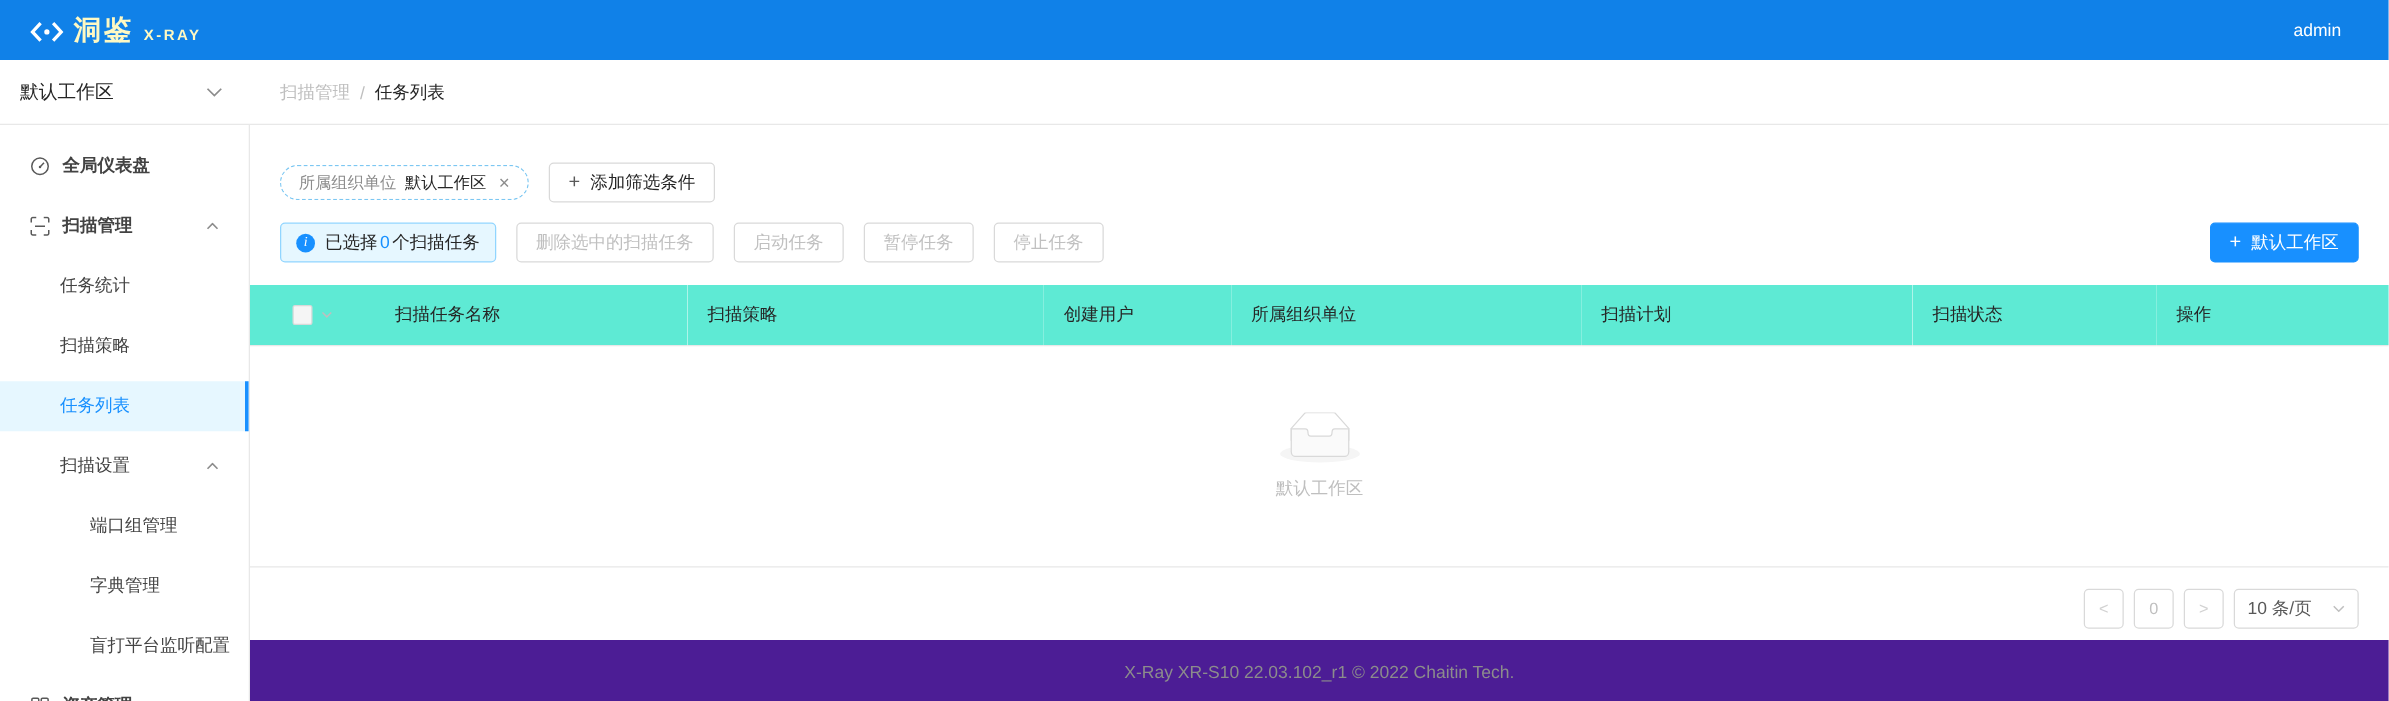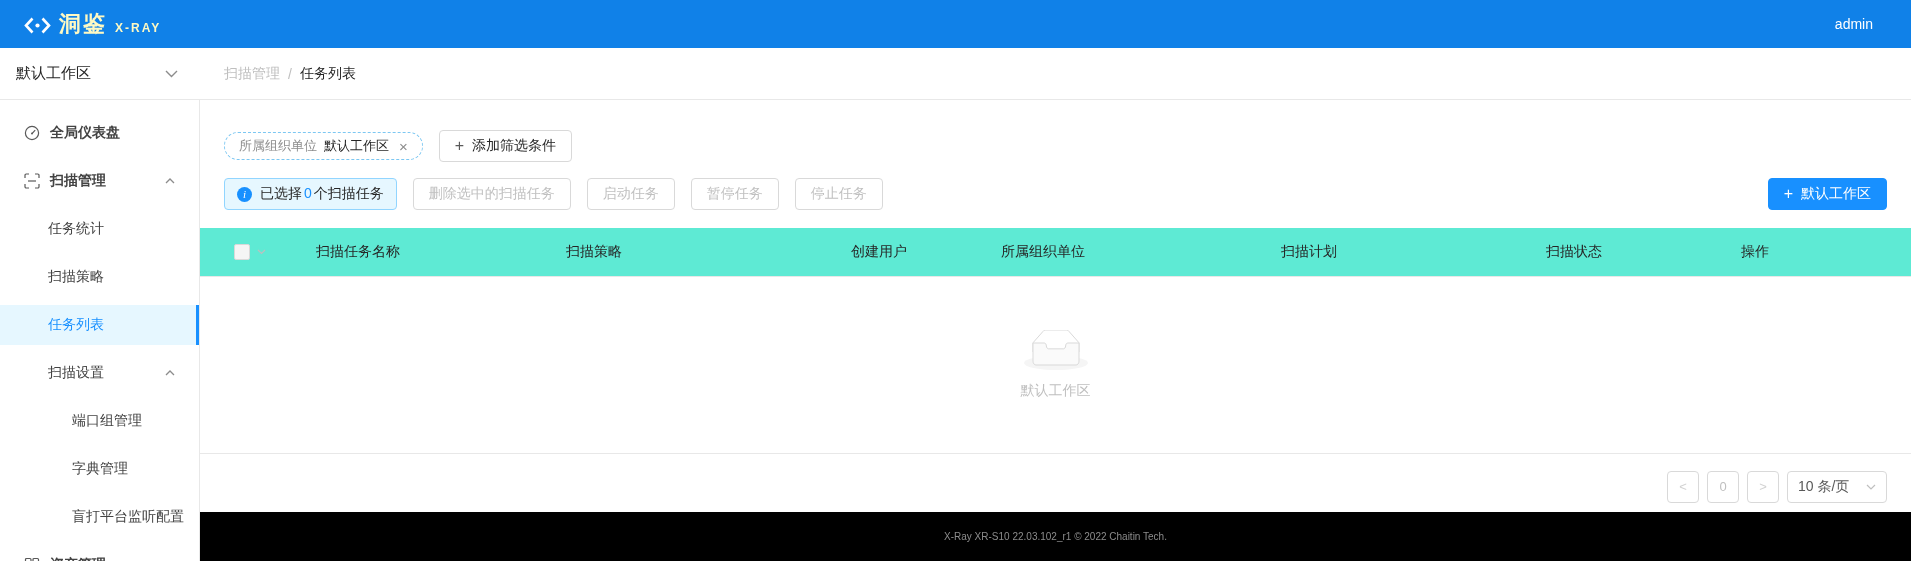--- a/index.html
+++ b/index.html
@@ -85,22 +85,22 @@
   
   .pagination { margin:17px 24px 0; display:flex; justify-content:flex-end; align-items:center; gap:8px; }
   .page-btn { min-width:32px; height:32px; border:1px solid #d9d9d9; border-radius:4px; background:#fff;
               display:flex; align-items:center; justify-content:center; font-size:13px; cursor:pointer; color:#595959; }
   .page-btn.disabled { color:#d2d2d2; cursor:not-allowed; }
   .page-current { color:#bfbfbf; }
   .page-size { width:100px; justify-content:space-between; padding:0 10px; color:#595959; font-size:14px; }
   .sel-arrow { color:#bfbfbf; display:flex; }
 
   
-  .footer { margin-top:auto; height:49px; background:#000000; display:flex; align-items:center;
-            justify-content:center; color:#8c8c8c; font-size:10px; }
+  .footer { margin-top:auto; height:49px; background:#4c1d95; display:flex; align-items:center;
+            justify-content:center; color:#8c8c8c; font-size:14px; }
 </style>
 </head>
 <body>
 
 <div class="topbar">
   <div class="logo">
     <span class="logo-mark">
       <svg width="27" height="17" viewBox="0 0 27 17">
           <polyline points="8.5,1.5 2,8.5 8.5,15.5" stroke="#fff" stroke-width="2.6" fill="none"></polyline>
           <circle cx="13.5" cy="8.5" r="2.1" fill="#fff"></circle>

